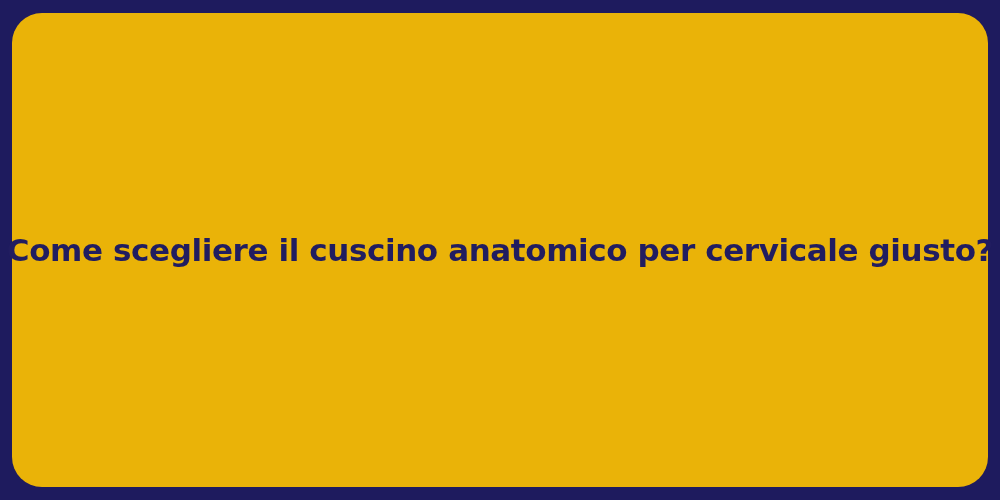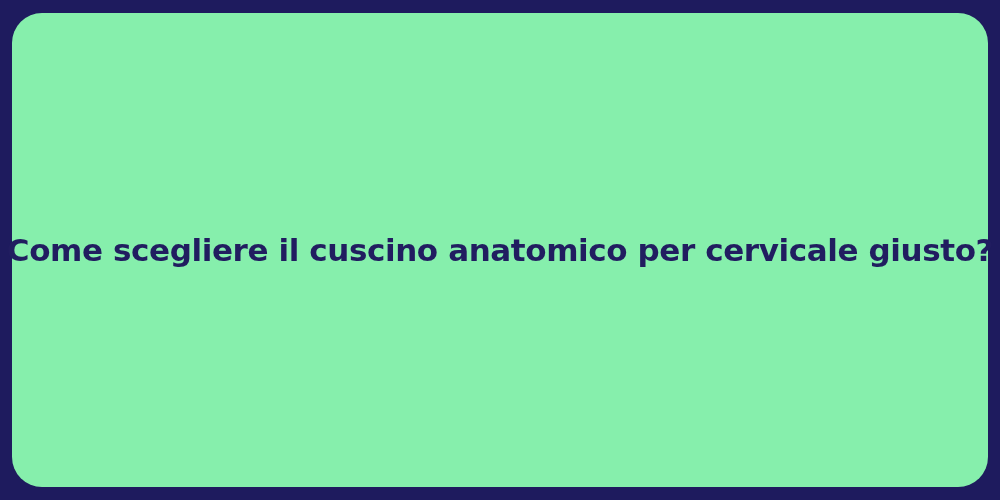--- a/index.html
+++ b/index.html
@@ -23,21 +23,21 @@
     height: 500px;
     background: #1e1b5e;
     padding: 13px 12px;
   }
 
   
   .banner-card {
     box-sizing: border-box;
     width: 100%;
     height: 100%;
-    background: #86efac;
+    background: #eab308;
     border-radius: 30px;
 
     display: flex;
     align-items: center;
     justify-content: center;
     text-align: center;
 
     padding: 0 48px;
   }
 

